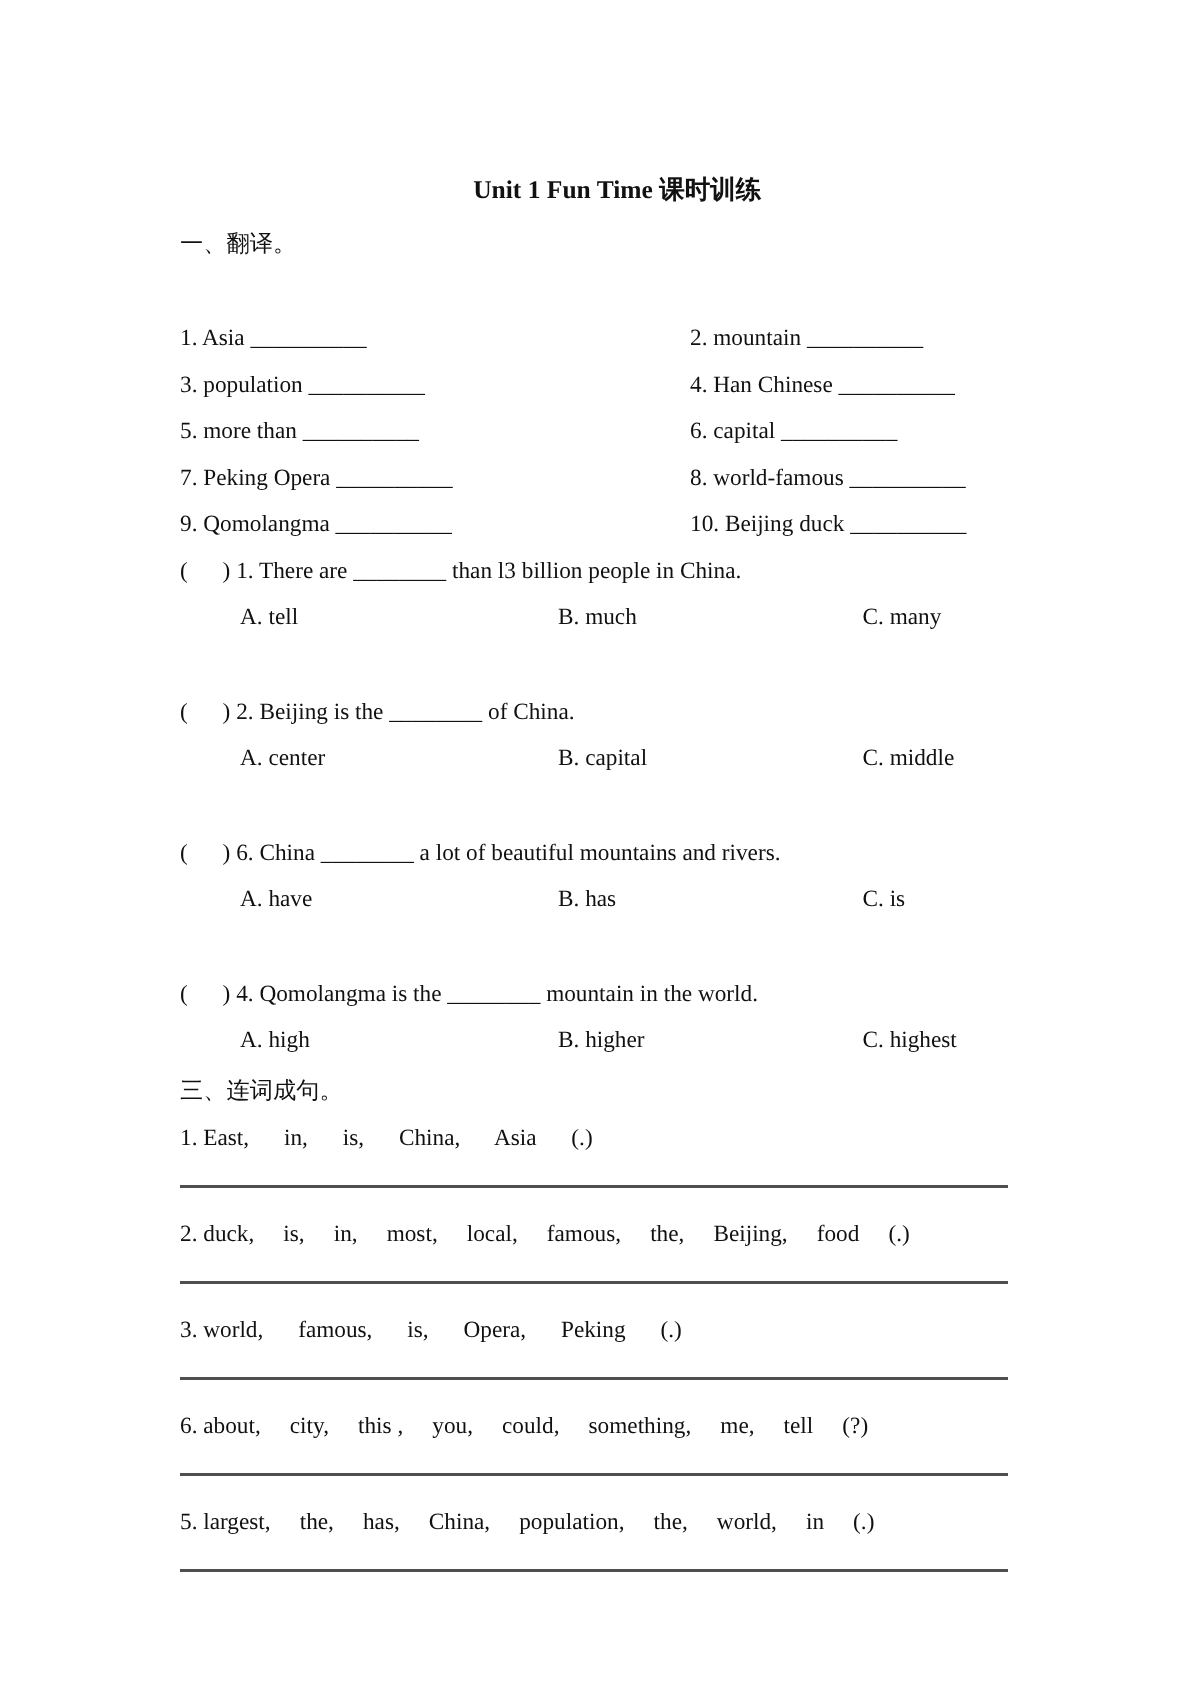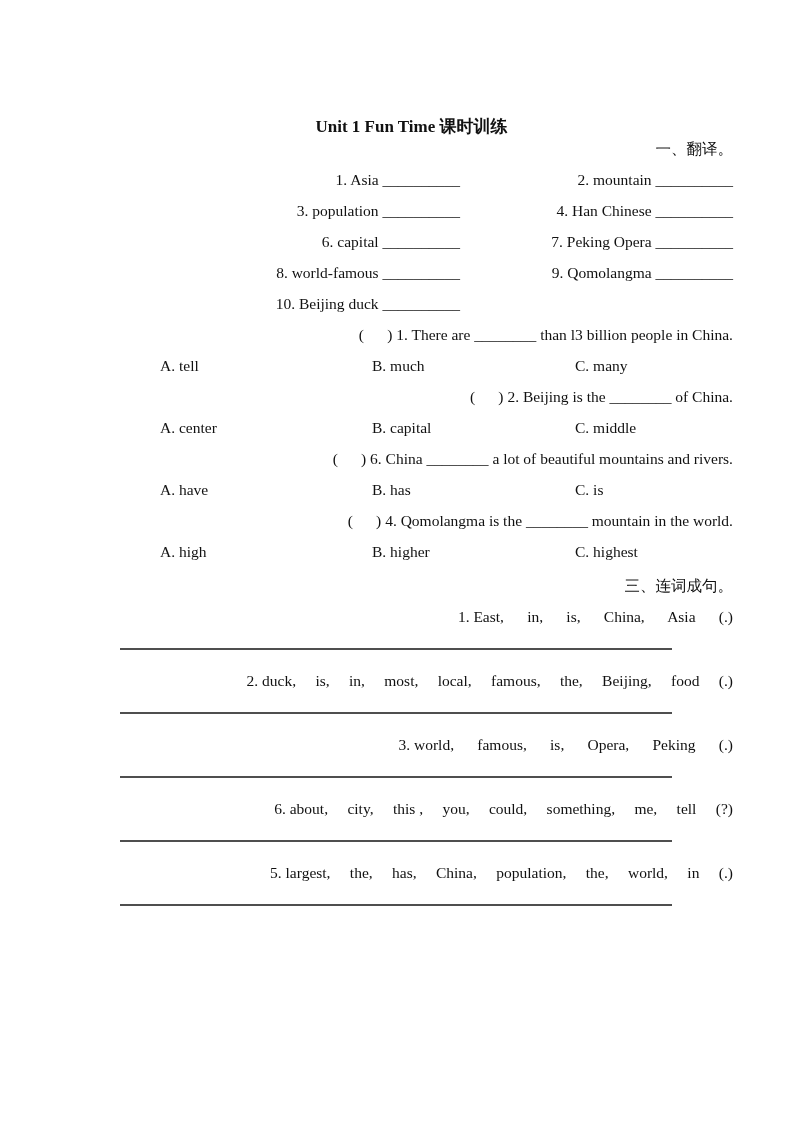--- a/index.html
+++ b/index.html
@@ -19,29 +19,29 @@
     left: 0;
     width: 100%;
     text-align: center;
     font-size: 17px;
     font-weight: bold;
     margin: 15px;
     white-space: pre;
   }
   .content {
     position: absolute;
-    top: 133px;
+    top: 147px;
     left: 120px;
     width: 613px;
-    text-align: right;
   }
   .row {
     height: 31px;
     line-height: 31px;
     white-space: pre;
+    margin-top: 32px;
   }
   .sec-heading {
     height: 31px;
     line-height: 31px;
     white-space: pre;
     font-size: 15.5px;
   }
   .t-grid {
     display: grid;
     grid-template-columns: 340px 1fr;
@@ -77,20 +77,21 @@
   <h1 class="title">Unit 1 Fun Time 课时训练</h1>
 
   <div class="content">
 
     <div class="sec-heading">一、翻译。</div>
     <div class="t-grid">
       <div class="row">1. Asia __________</div>
       <div class="row">2. mountain __________</div>
       <div class="row">3. population __________</div>
       <div class="row">4. Han Chinese __________</div>
+      <div class="row">5. more than __________</div>
       <div class="row">6. capital __________</div>
       <div class="row">7. Peking Opera __________</div>
       <div class="row">8. world-famous __________</div>
       <div class="row">9. Qomolangma __________</div>
       <div class="row">10. Beijing duck __________</div>
     </div>
 
 
     <div>
       <div class="row">(      ) 1. There are ________ than l3 billion people in China.</div>

